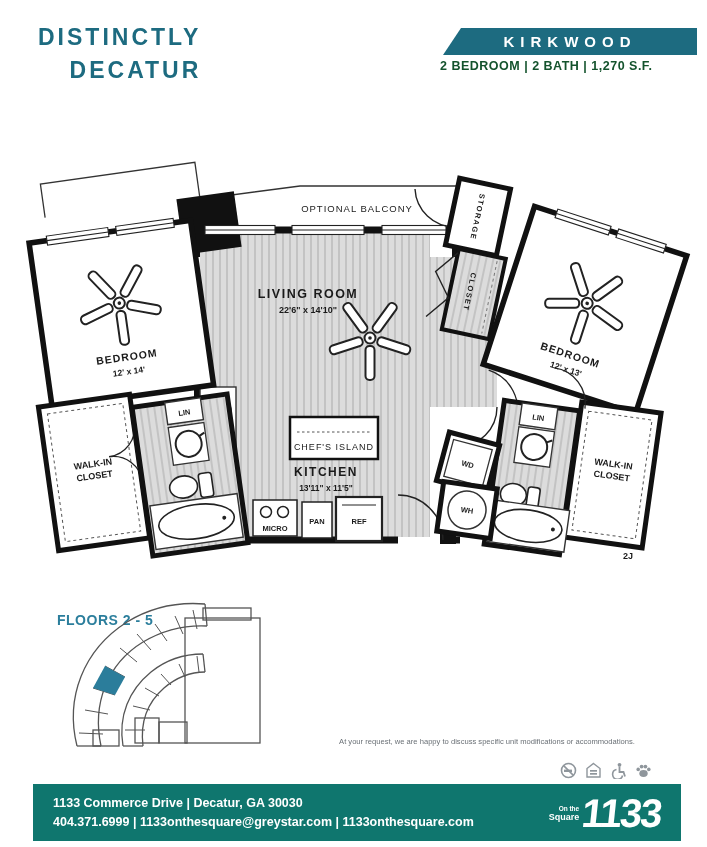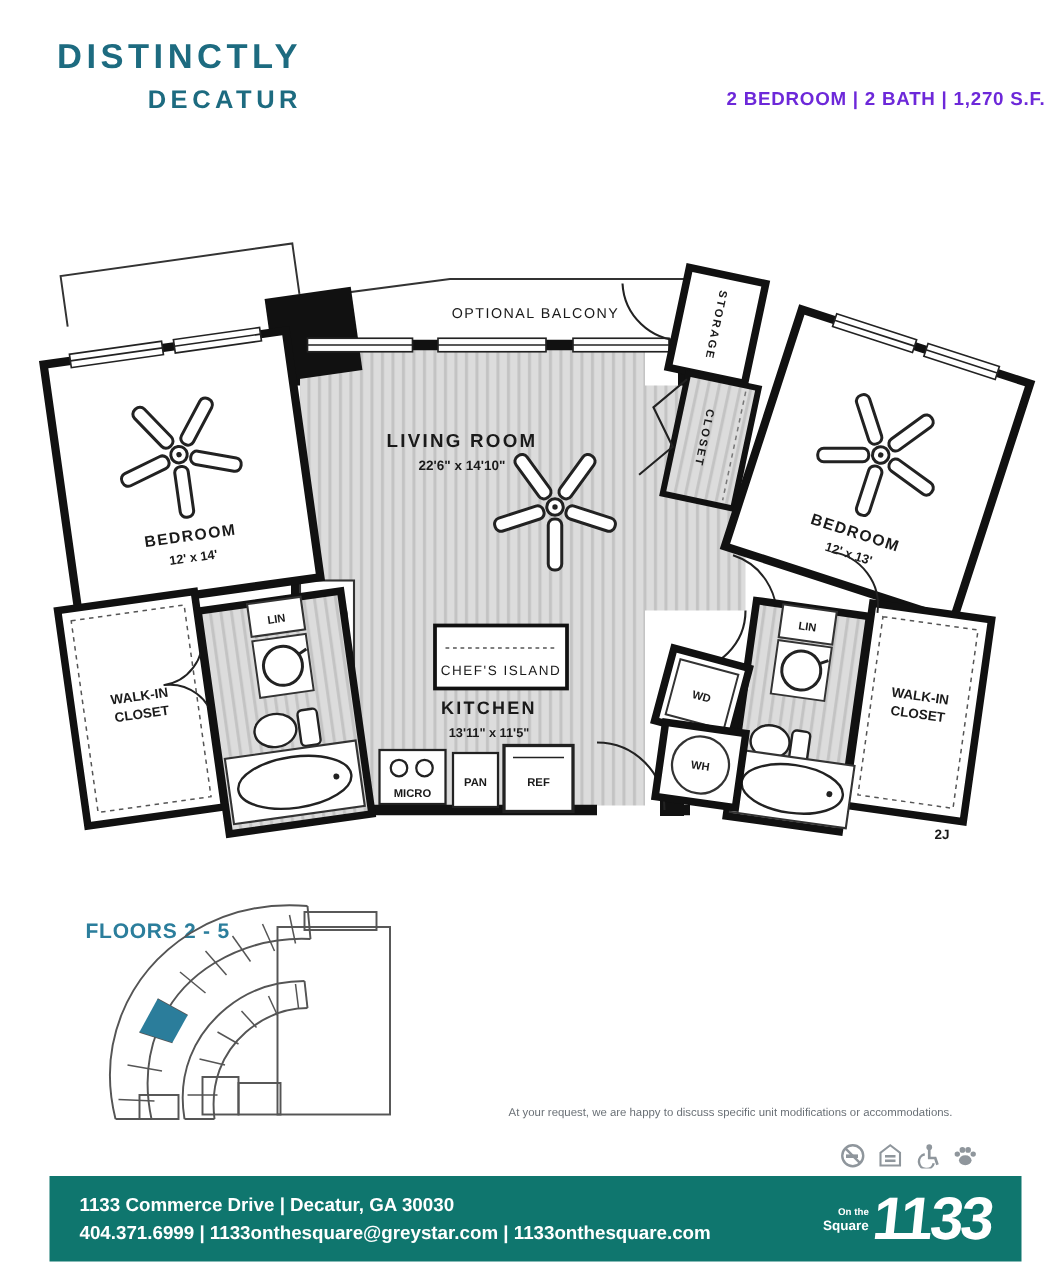--- a/index.html
+++ b/index.html
@@ -1,27 +1,27 @@
 <!DOCTYPE html>
 <html><head>
 <meta charset="utf-8">
 <style>
   html,body{margin:0;padding:0;background:#fff;}
   .page{position:relative;width:707px;height:847px;background:#fff;overflow:hidden;
         font-family:"Liberation Sans",sans-serif;}
   
   .logo{position:absolute;left:38px;top:24px;color:#1d6b80;font-weight:700;text-align:right;}
   .logo .l1{font-size:23px;letter-spacing:3px;}
-  .logo .l2{font-size:17px;letter-spacing:3px;margin-top:6px;}
+  .logo .l2{font-size:23px;letter-spacing:3px;margin-top:6px;}
   .banner{position:absolute;left:443px;top:28px;width:254px;height:27px;background:#1d6b80;
           clip-path:polygon(18px 0,100% 0,100% 100%,0 100%);
           color:#fff;font-size:15px;font-weight:700;letter-spacing:6px;
           line-height:27px;padding-left:0;text-align:center;}
-  .specs{position:absolute;left:440px;top:59px;width:257px;text-align:right;
-         color:#6d28d9;font-size:12.5px;font-weight:700;letter-spacing:.5px;}
+  .specs{position:absolute;left:440px;top:59px;width:257px;text-align:left;
+         color:#14532d;font-size:12.5px;font-weight:700;letter-spacing:.5px;}
   
   .plan{position:absolute;left:0;top:145px;}
   .plan text{font-family:"Liberation Sans",sans-serif;fill:#1a1a1a;}
   
   .sitemap{position:absolute;left:35px;top:598px;}
   .floors-label{position:absolute;left:57px;top:612px;color:#2b7e9c;font-size:14px;
                 font-weight:700;letter-spacing:.5px;}
   
   .disclaimer{position:absolute;right:50px;top:736px;width:340px;text-align:center;
               color:#6a7076;font-size:7.6px;line-height:1.45;}
@@ -41,20 +41,21 @@
 </head>
 <body>
 
 <div class="page">
 
   <div class="logo">
     <div class="l1">DISTINCTLY</div>
     <div class="l2">DECATUR</div>
   </div>
 
+  <div class="banner">KIRKWOOD</div>
   <div class="specs">2 BEDROOM  |  2 BATH  |  1,270 S.F.</div>
 
   <svg class="plan" width="707" height="460" viewBox="0 0 707 460">
     <defs>
       <pattern id="hatch" width="7" height="7" patternUnits="userSpaceOnUse">
         <rect width="7" height="7" fill="#dcdcdc"></rect>
         <line x1="3" y1="0" x2="3" y2="7" stroke="#c3c3c3" stroke-width="2"></line>
       </pattern>
       <g id="fan">
         <g stroke="#222" stroke-width="2" fill="#fff">

